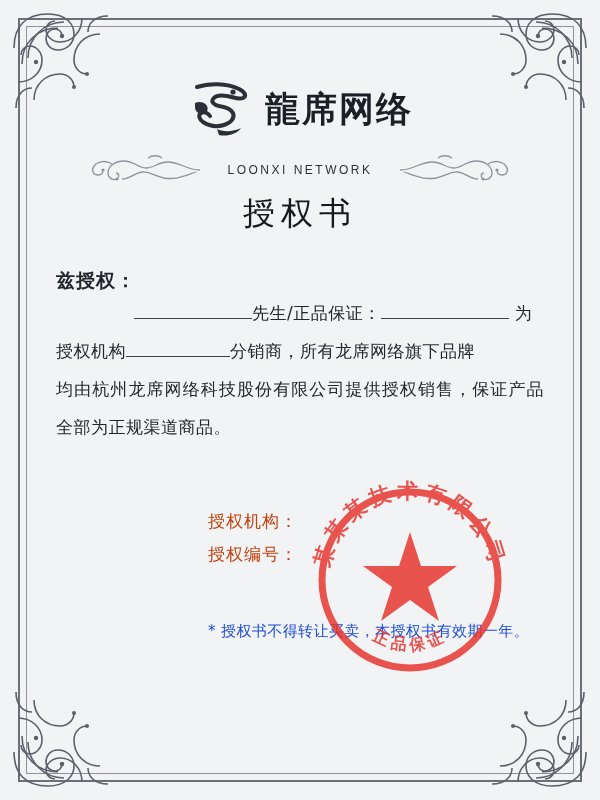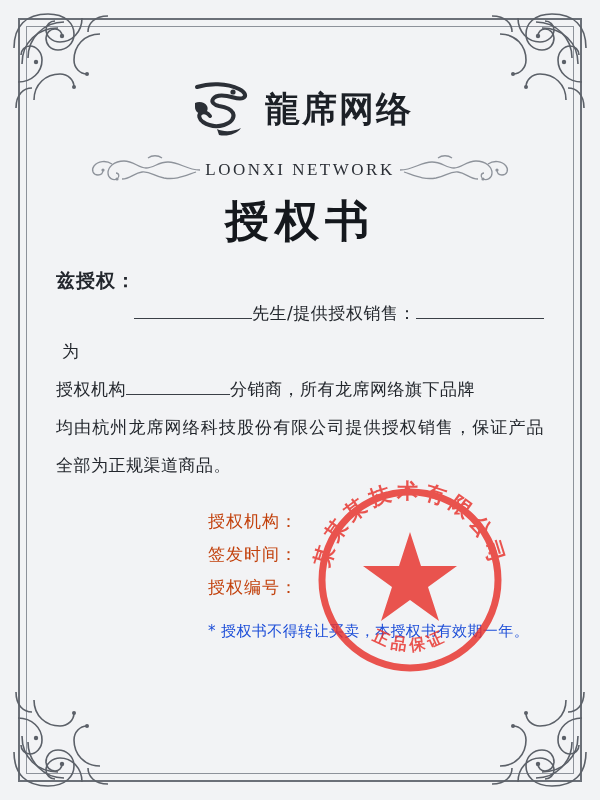--- a/index.html
+++ b/index.html
@@ -74,41 +74,41 @@
     font-weight: bold;
     color: #1c2026;
     letter-spacing: 2px;
   }
   .latin-row {
     position: relative;
     margin-top: 10px;
     height: 40px;
   }
   .latin-name {
-    font-family: Liberation Serif, serif;
-    font-size: 17px;
+    font-family: Liberation Sans, sans-serif;
+    font-size: 12px;
     letter-spacing: 2.5px;
     color: #2b2f36;
     line-height: 40px;
   }
   .flourish {
     position: absolute;
     top: 2px;
     width: 118px;
     height: 36px;
     color: #8e939b;
   }
   .flourish svg { display:block; width: 118px; height: 36px; }
   .flourish-left  { left: 88px; }
   .flourish-right { right: 88px; transform: scaleX(-1); }
 
   .doc-title {
     margin-top: 2px;
-    font-size: 44px;
-    font-weight: bold;
+    font-size: 32px;
+    font-weight: normal;
     color: #15181d;
     letter-spacing: 6px;
   }
 
   
   .body-text {
     position: absolute;
     left: 56px;
     right: 56px;
     top: 268px;
@@ -282,29 +282,28 @@
         </svg>
       </span>
     </div>
 
     <div class="doc-title">授权书</div>
   </div>
 
   <div class="body-text">
     <div class="salutation">兹授权：</div>
     <div class="para">
-      <span class="indent"></span><span class="blank blank-1"></span><span>先生/提供授权销售：</span><span class="blank blank-2"></span>&nbsp;<span>为</span><br>
+      <span class="indent"></span><span class="blank blank-1"></span><span>先生/正品保证：</span><span class="blank blank-2"></span>&nbsp;<span>为</span><br>
       <span>授权机构</span><span class="blank blank-3"></span><span>分销商，所有</span><span class="bold">龙席网络旗下品牌</span><br>
       <span>均由</span><span class="bold">杭州龙席网络科技股份有限公司</span><span>提供授权销售，保证产品全部为正规渠道商品。</span>
     </div>
   </div>
 
   <div class="sign-block">
     <div class="sign-line">授权机构：</div>
-    <div class="sign-line">签发时间：</div>
     <div class="sign-line">授权编号：</div>
   </div>
 
   <div class="footnote">* 授权书不得转让买卖，本授权书有效期一年。</div>
 
   <div class="seal">
     <svg viewBox="0 0 220 220">
       <defs>
         <path id="sealTopArc" d="M 28 110 A 82 82 0 0 1 192 110"></path>
         <path id="sealBottomArc" d="M 40 110 A 70 70 0 0 0 180 110"></path>

